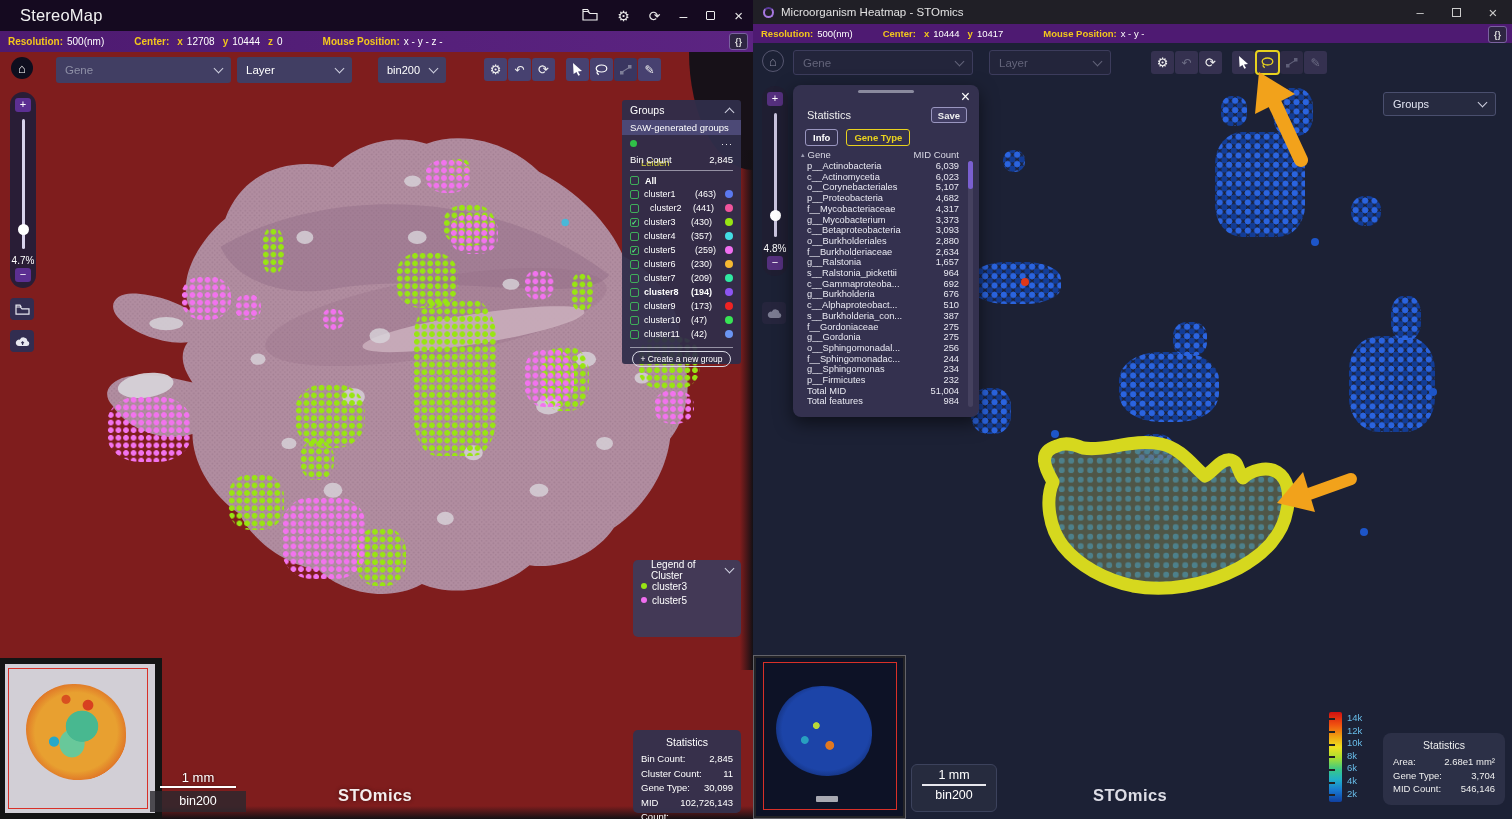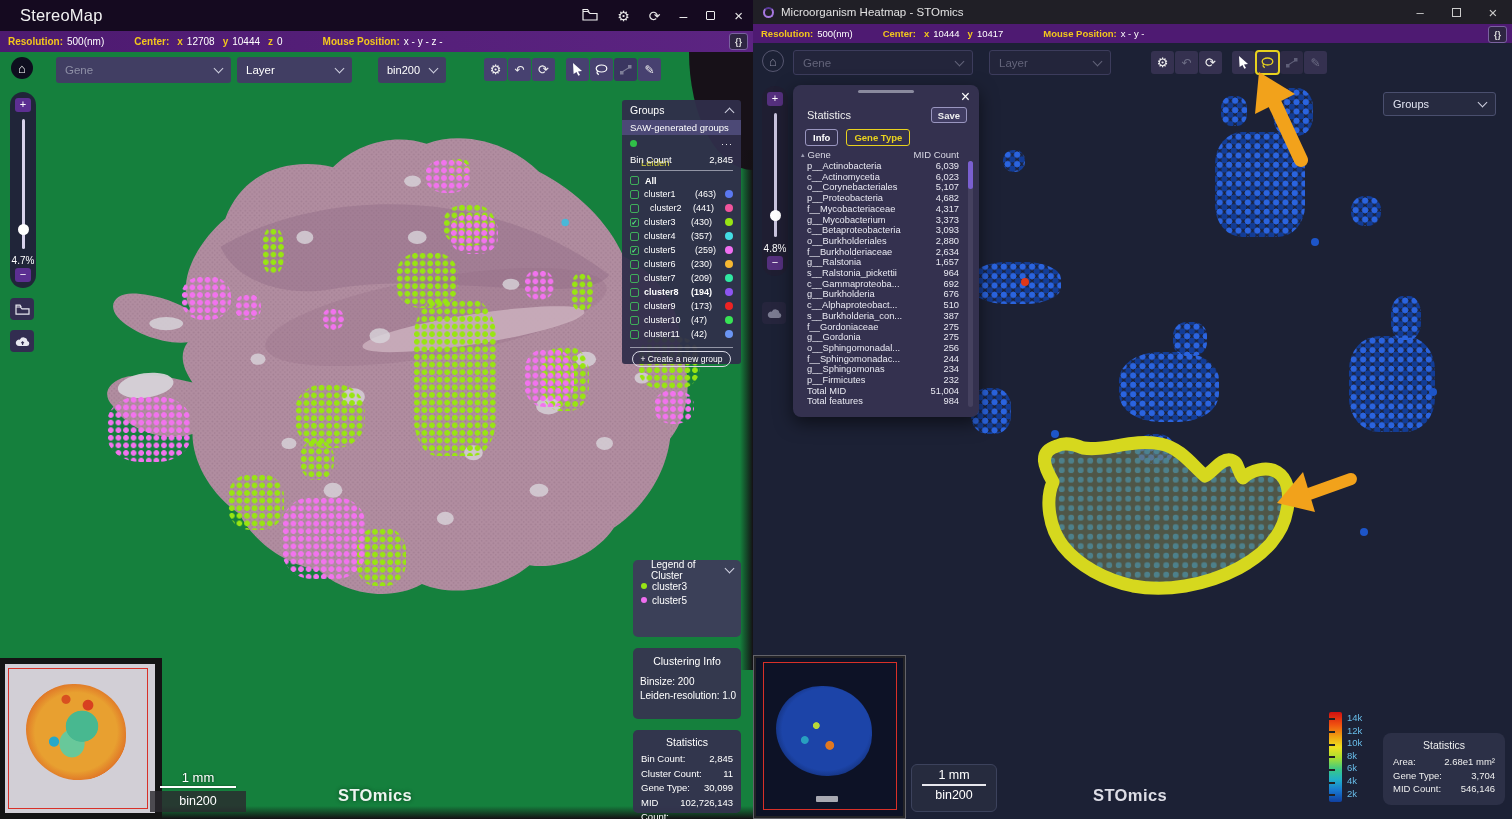--- a/index.html
+++ b/index.html
@@ -2,21 +2,21 @@
 <html><head>
 <meta charset="utf-8">
 <style>
   html,body{margin:0;padding:0;background:#000;}
   *{box-sizing:border-box;font-family:"Liberation Sans",sans-serif;}
   #stage{position:relative;width:1512px;height:819px;overflow:hidden;background:#111;}
   .ab{position:absolute;}
   .fx{display:flex;align-items:center;}
 
   
-  #lapp{left:0;top:0;width:753px;height:819px;background:#15803d;overflow:hidden;}
+  #lapp{left:0;top:0;width:753px;height:819px;background:#7f1d1d;overflow:hidden;}
   .ltitle{left:0;top:0;width:100%;height:31px;background:#150a20;color:#f2f2f2;}
   .ltitle .t{margin-left:20px;font-size:16.5px;letter-spacing:.2px;}
   .winics{position:absolute;right:10px;top:0;height:31px;display:flex;align-items:center;gap:19px;color:#e8e8e8;}
   .statbar{left:0;top:31px;width:100%;height:21px;background:linear-gradient(90deg,#4d1a70,#5c2482);font-size:10px;color:#fff;display:flex;align-items:center;}
   .statbar b{color:#f3c71c;font-weight:bold;}
   .statbar .v{color:#fff;margin-left:4px;}
   .chipbr{position:absolute;right:5px;top:2px;width:19px;height:17px;background:#2e2542;border:1px solid #7a62a0;border-radius:3px;color:#ddd;font-size:9px;font-weight:bold;display:flex;align-items:center;justify-content:center;}
   .dd{position:absolute;height:26px;background:#413e63;border-radius:3px;display:flex;align-items:center;justify-content:space-between;padding:0 9px;font-size:11.5px;color:#fff;}
   .cv{width:7px;height:7px;border-right:1.6px solid #cfd0e0;border-bottom:1.6px solid #cfd0e0;transform:rotate(45deg);margin-top:-3px;flex:none;}
   .cv.up{transform:rotate(-135deg);margin-top:4px;}
@@ -319,25 +319,20 @@
     <div class="grow2" style="gap:5px;font-size:10px;height:14px;">
       <span class="cdot" style="width: 6px; height: 6px; background-color: rgb(152, 228, 20);"></span>
       <span>cluster3</span>
     </div>
     <div class="grow2" style="gap:5px;font-size:10px;height:14px;">
       <span class="cdot" style="width: 6px; height: 6px; background-color: rgb(240, 110, 240);"></span>
       <span>cluster5</span>
     </div>
   </div>
 
-  <div class="pnl" style="left:633px;top:648px;width:108px;height:71px;background:rgba(55,52,80,.93);border-radius:5px;">
-    <div style="text-align:center;font-size:10.5px;margin-top:7px;">Clustering Info</div>
-    <div style="font-size:10px;margin:9px 0 0 7px;">Binsize: 200</div>
-    <div style="font-size:10px;margin:3px 0 0 7px;">Leiden-resolution: 1.0</div>
-  </div>
 
   <div class="pnl" style="left:633px;top:730px;width:108px;height:83px;background:rgba(52,50,78,.95);border-radius:5px;">
     <div style="text-align:center;font-size:10.5px;margin:6px 0 4px;">Statistics</div>
     <div class="statrow">
           <span>Bin Count:</span>
           <span>2,845</span>
         </div>
     <div class="statrow">
           <span>Cluster Count:</span>
           <span>11</span>

